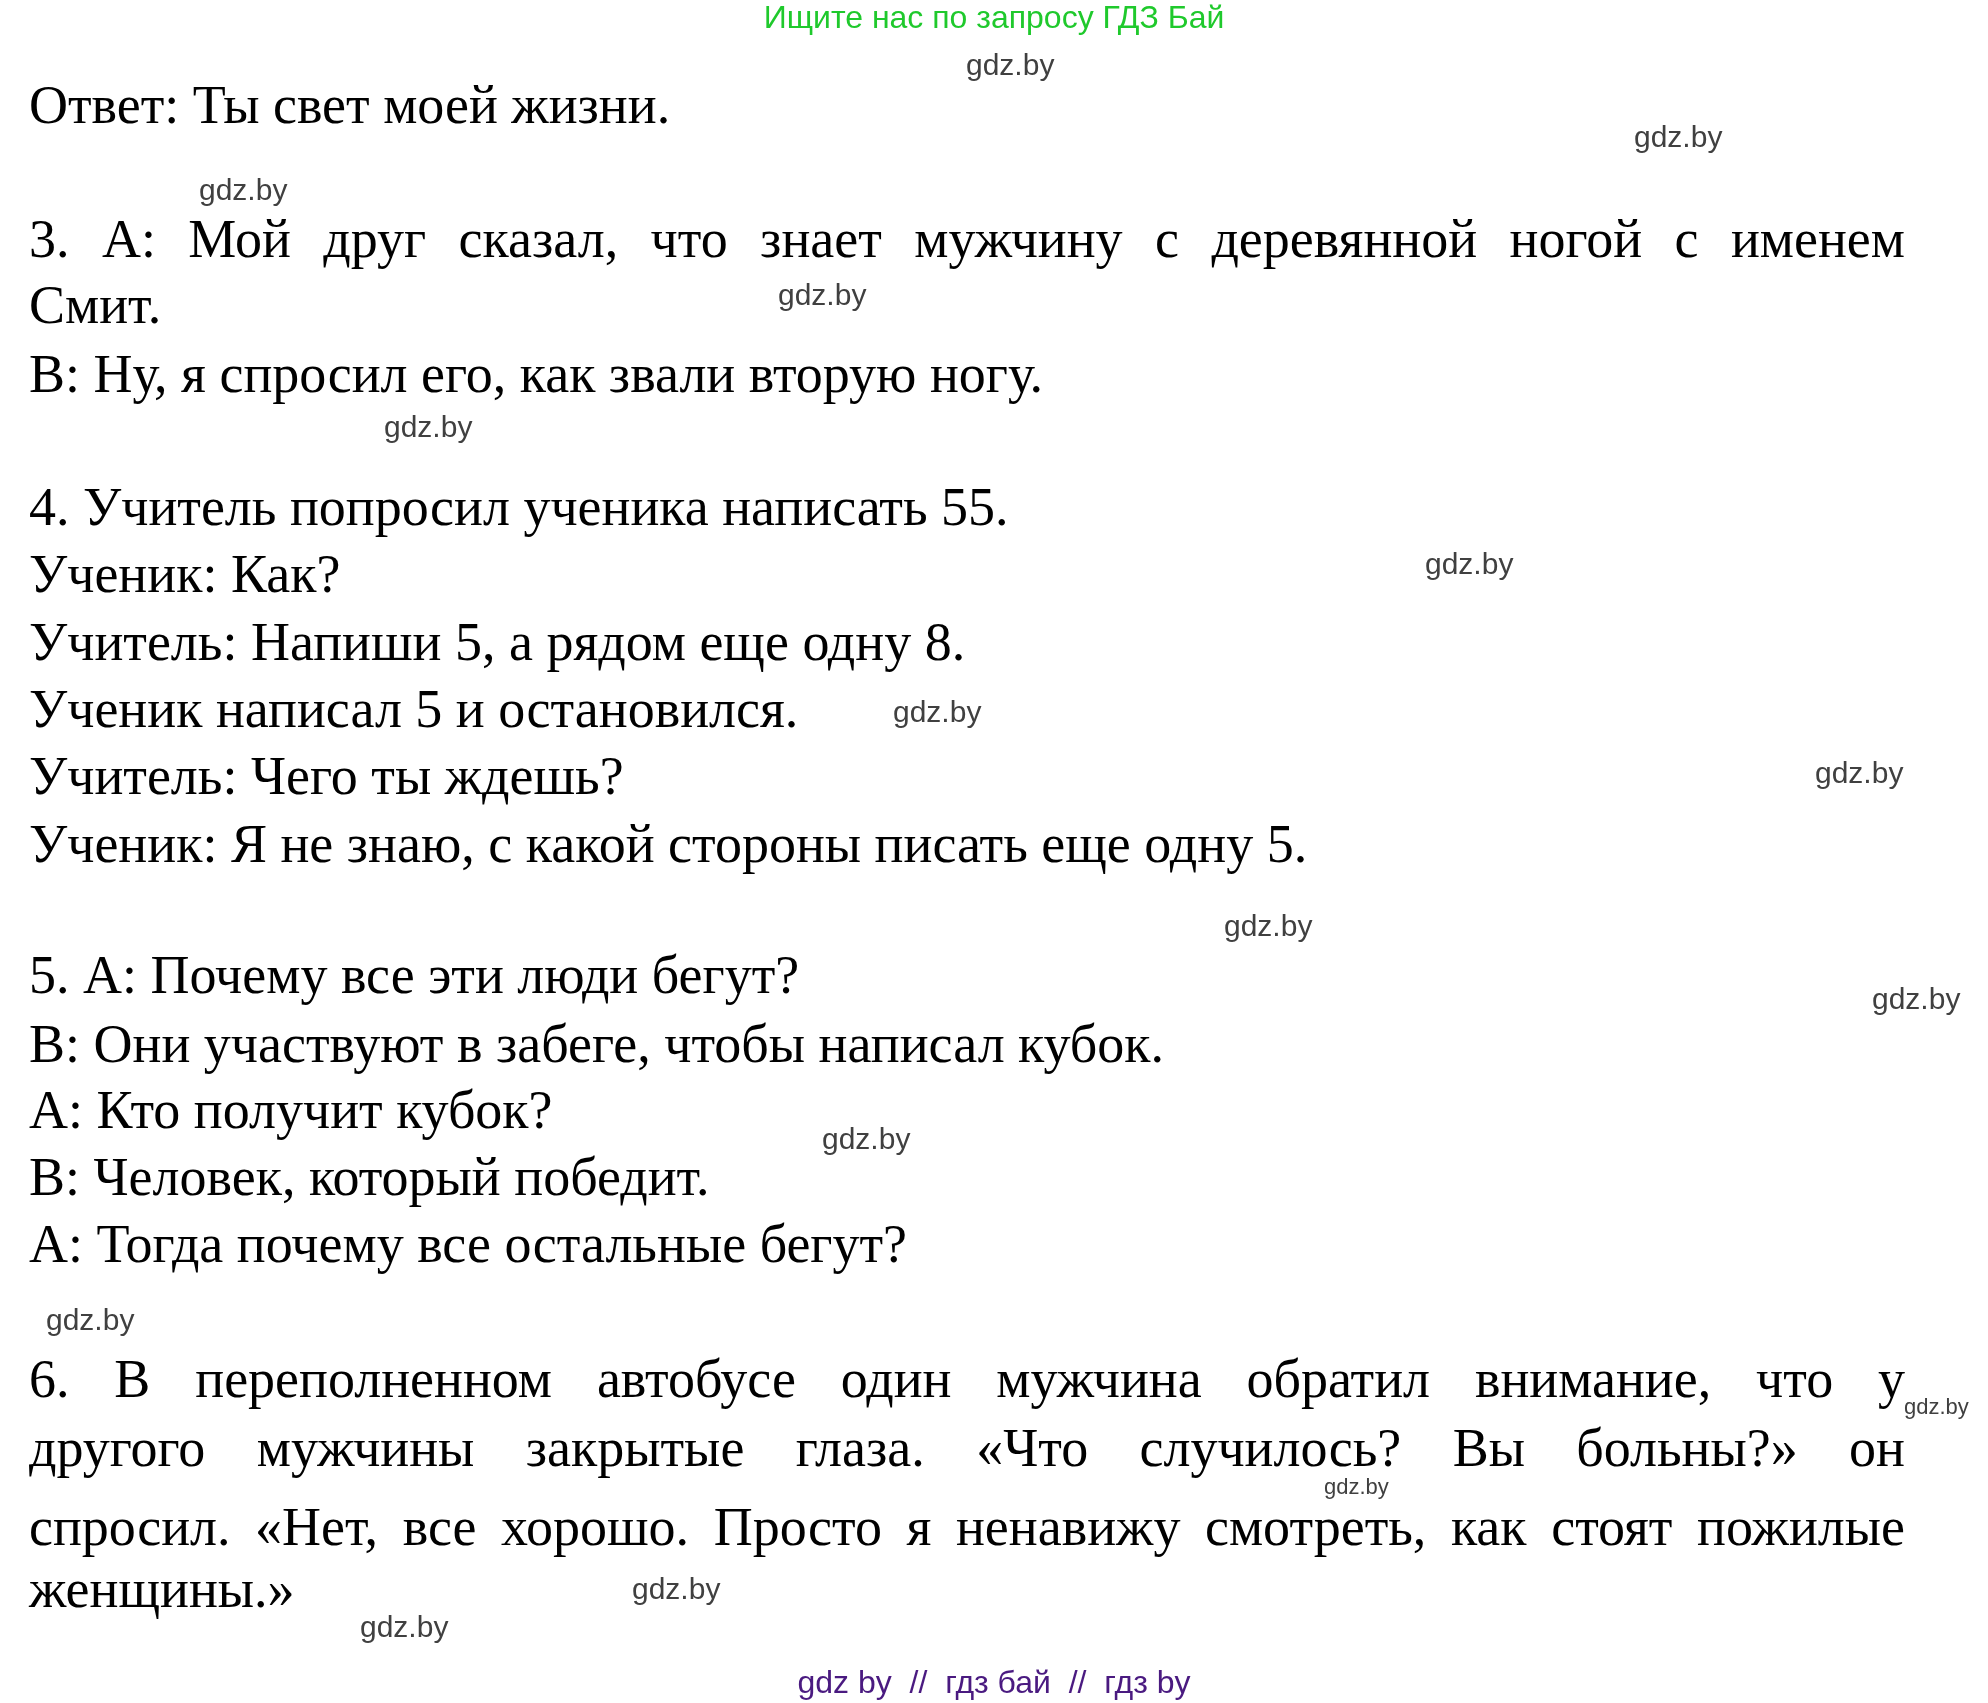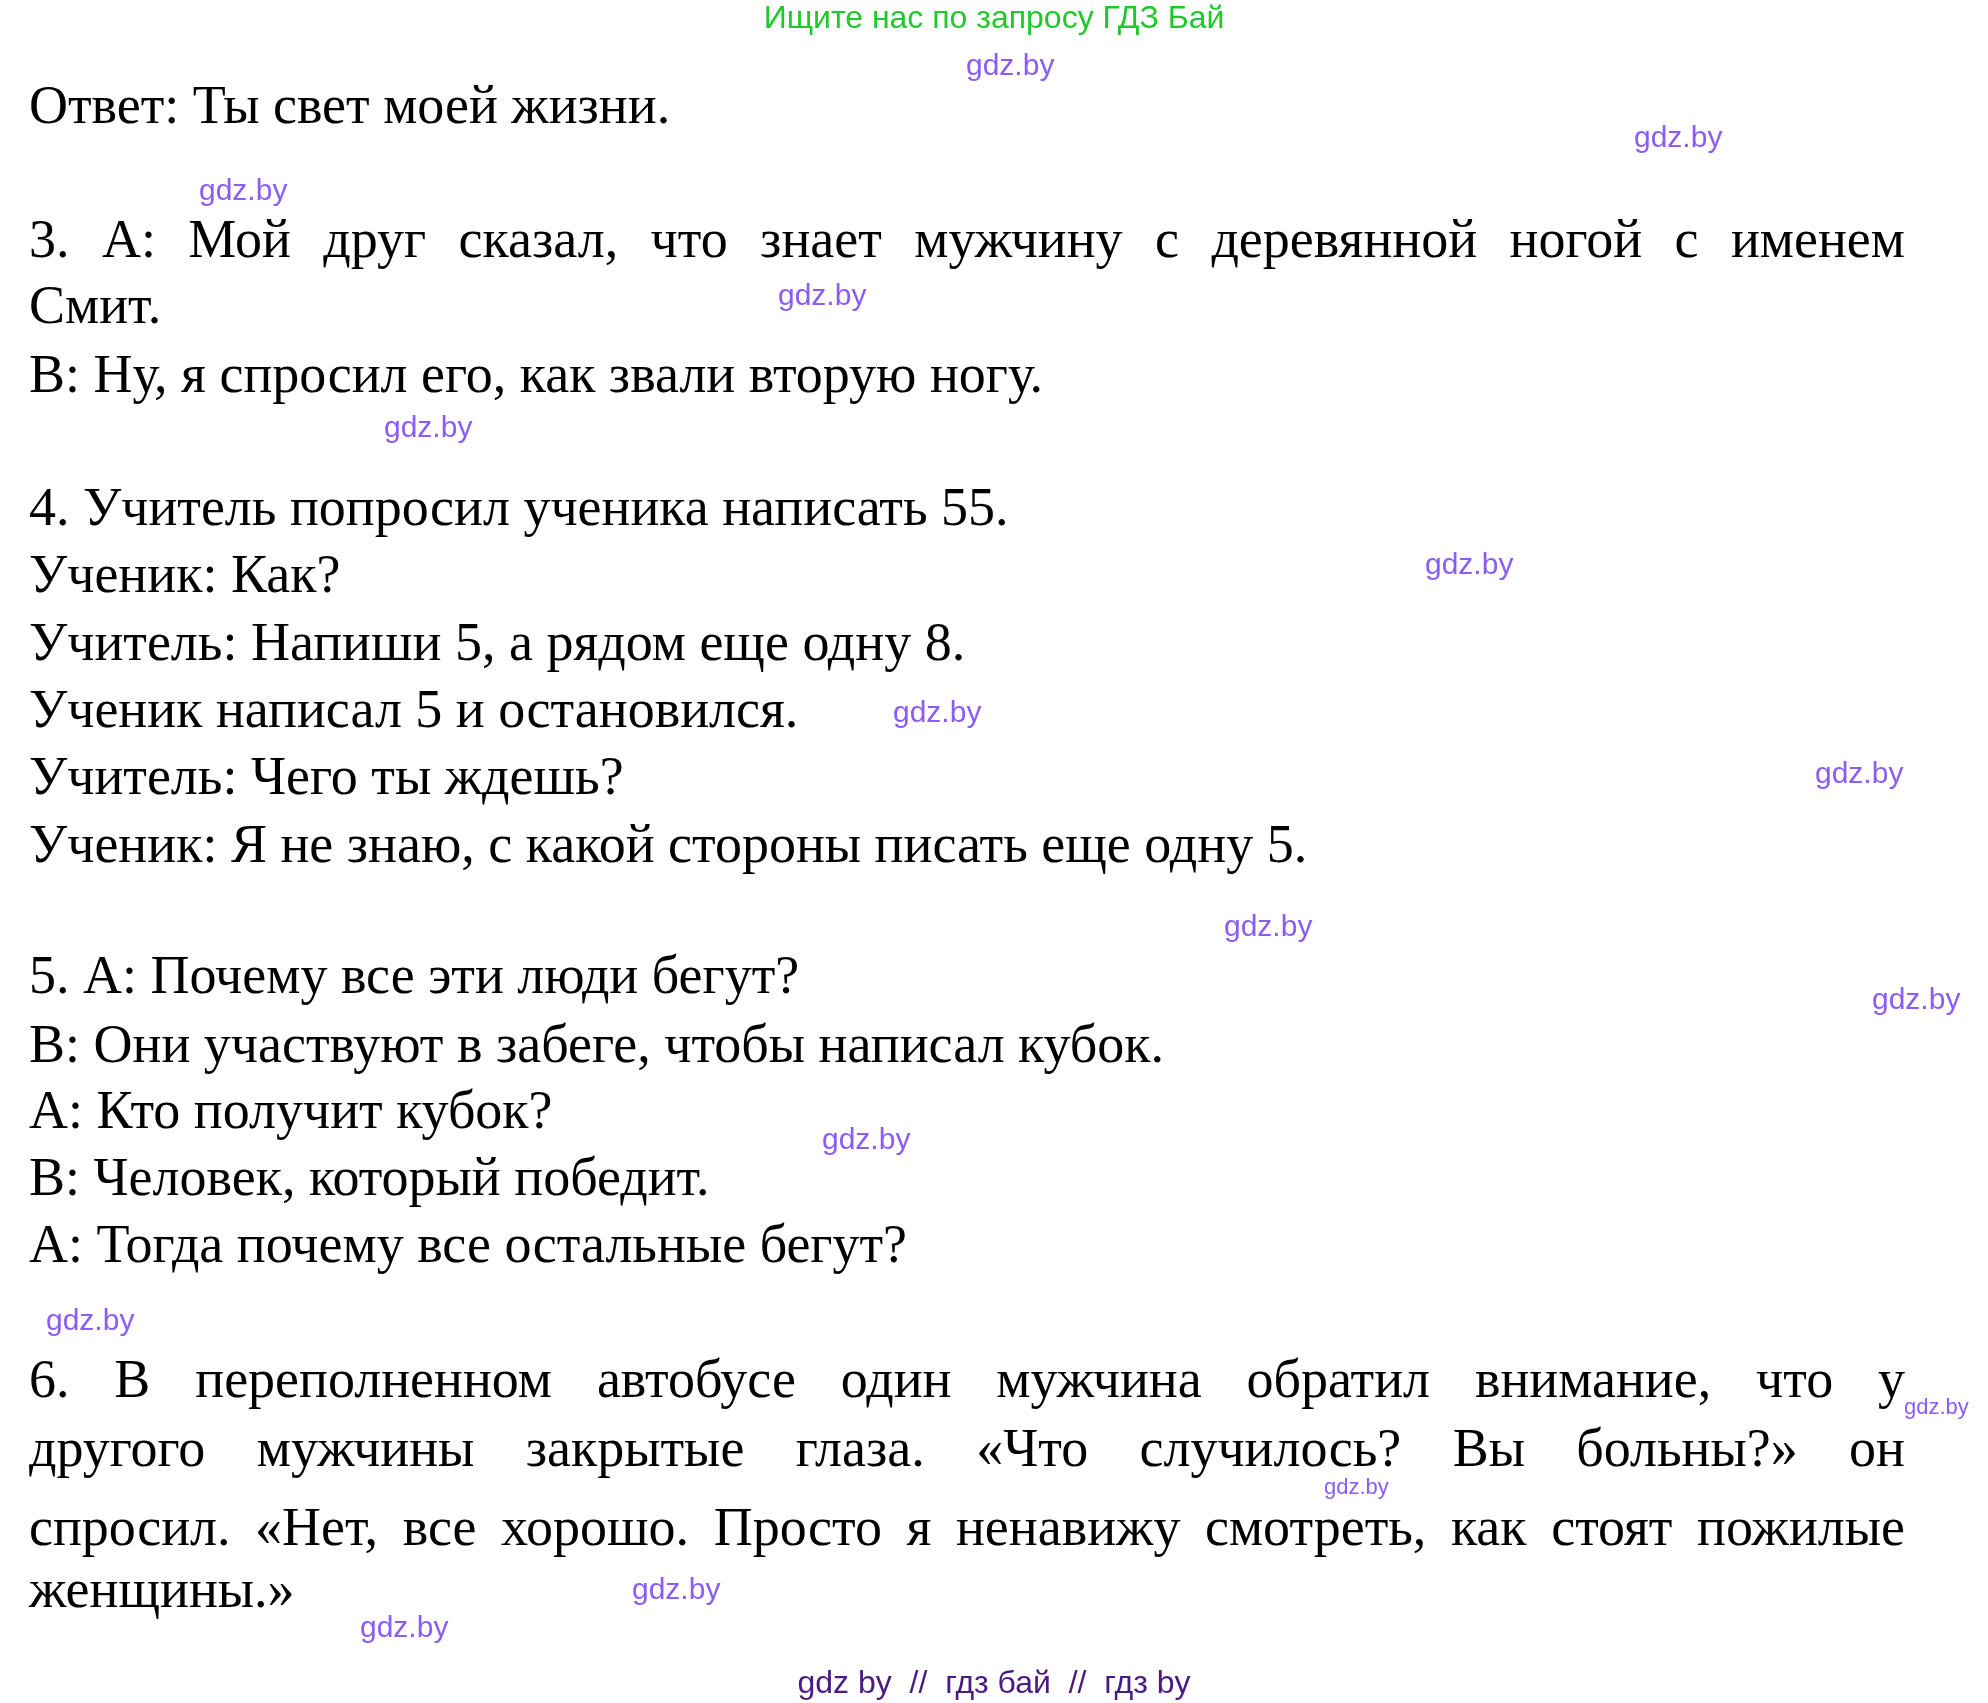--- a/index.html
+++ b/index.html
@@ -18,21 +18,21 @@
     width: 1876px;
     text-align: justify;
     text-align-last: justify;
     white-space: normal;
   }
   .wm {
     position: absolute;
     font-family: "Liberation Sans", sans-serif;
     font-size: 30px;
     line-height: 30px;
-    color: #8b5cf6;
+    color: #404040;
     white-space: nowrap;
   }
   .wm.small { font-size: 22px; line-height: 22px; }
   .banner {
     position: absolute;
     left: 0; width: 1988px; top: 1px;
     text-align: center;
     font-family: "Liberation Sans", sans-serif;
     font-size: 32px; line-height: 32px;
     white-space: nowrap;

